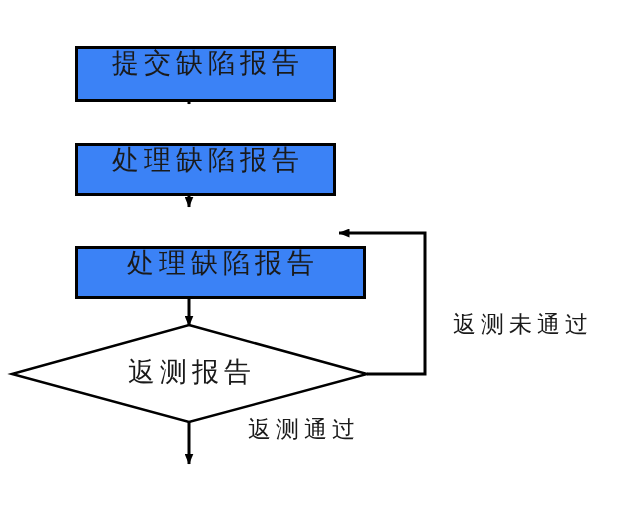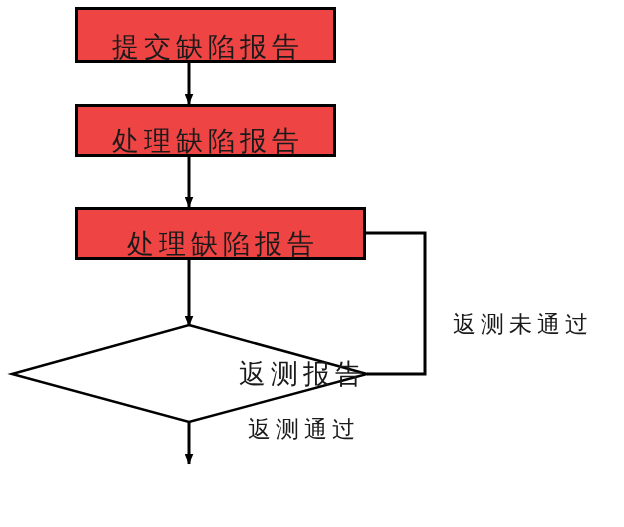--- a/index.html
+++ b/index.html
@@ -14,43 +14,44 @@
     position: relative;
     width: 624px;
     height: 527px;
     background: #ffffff;
     overflow: hidden;
   }
   .node-box {
     position: absolute;
     box-sizing: border-box;
     border: 3px solid #000000;
-    background: #ef4444;
+    background: #3b82f6;
     display: flex;
-    align-items: flex-end;
+    align-items: flex-start;
     justify-content: center;
+    margin-top: 39px;
   }
   .node-label {
     font-family: "DejaVu Serif", "Liberation Serif", serif;
     font-size: 27px;
     line-height: 1;
     color: #1a1a1a;
     letter-spacing: 5px;
     text-indent: 5px;
     white-space: nowrap;
     font-weight: 400;
   }
   .diamond-wrap {
     position: absolute;
   }
   .diamond-label {
     position: absolute;
     width: 100%;
-    text-align: right;
-    font-family: Liberation Sans, sans-serif;
+    text-align: center;
+    font-family: Liberation Mono, monospace;
     font-size: 27px;
     line-height: 1;
     color: #1a1a1a;
     letter-spacing: 5px;
     text-indent: 5px;
     white-space: nowrap;
   }
   .edge-label {
     position: absolute;
     font-family: "DejaVu Serif", "Liberation Serif", serif;

